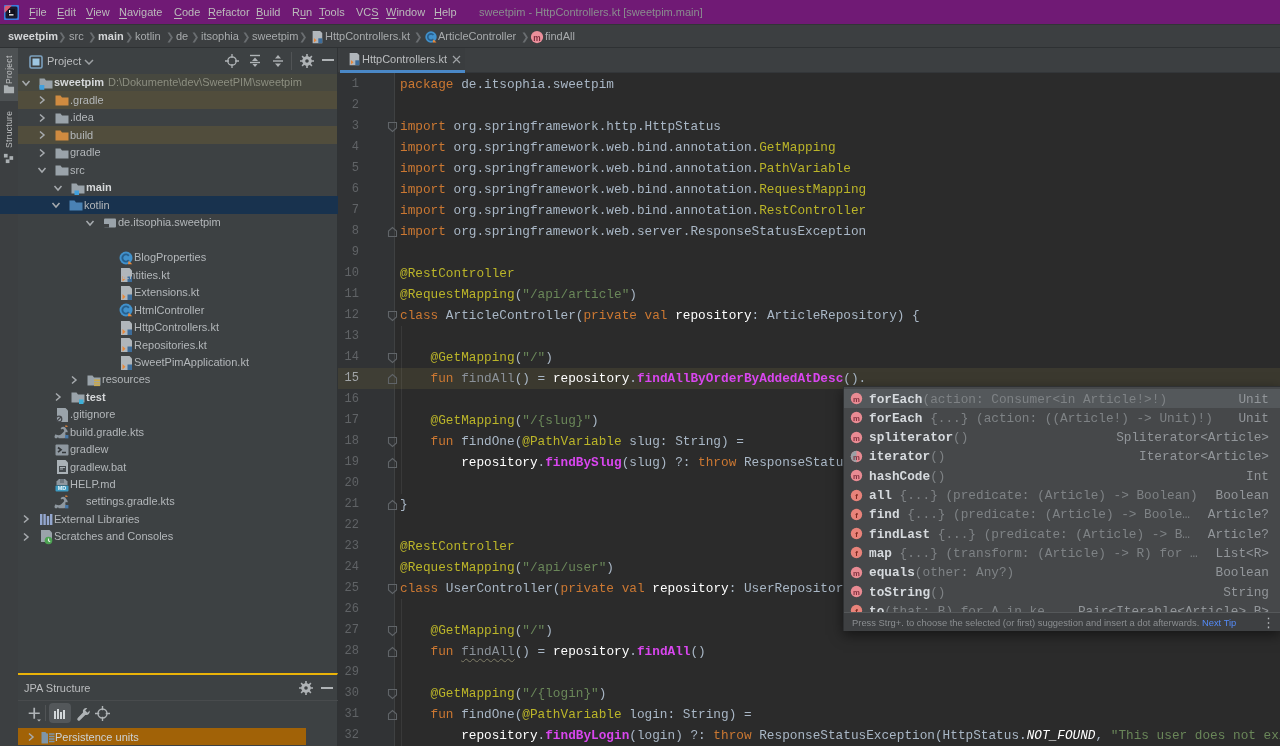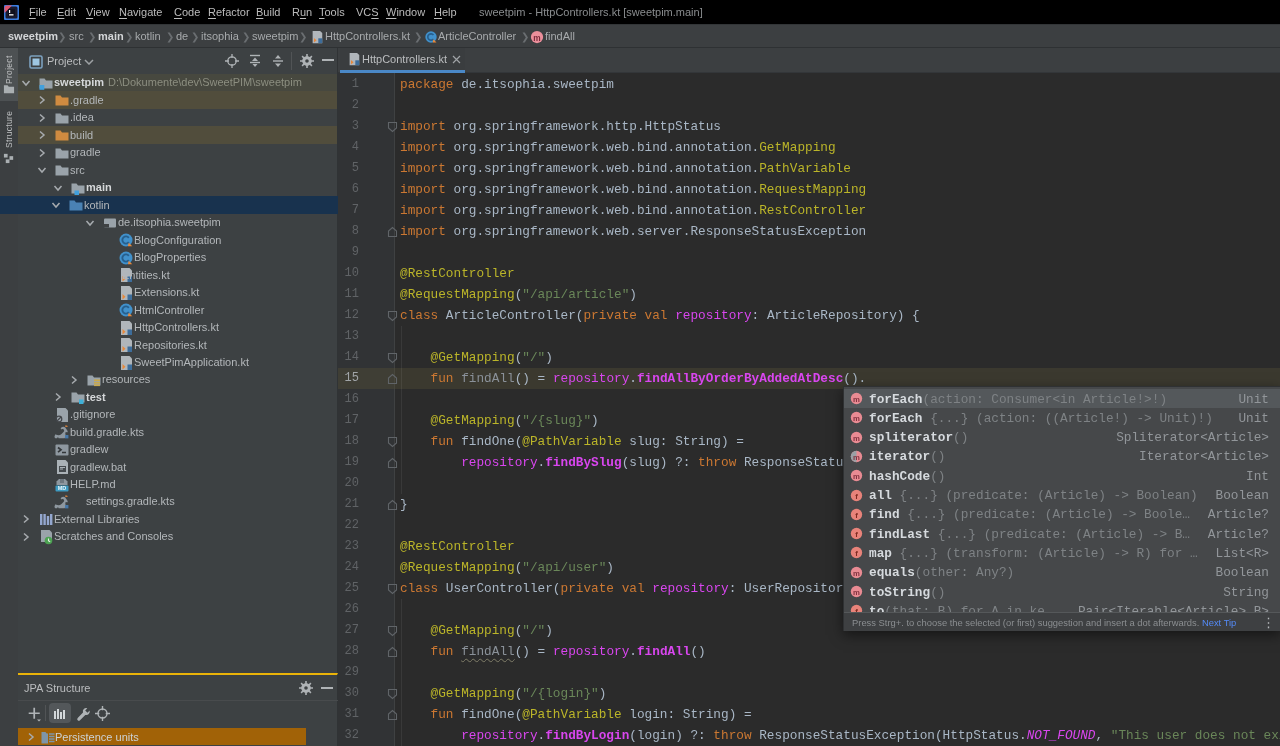--- a/index.html
+++ b/index.html
@@ -1,21 +1,21 @@
 <!DOCTYPE html>
 <html><head>
 <meta charset="utf-8">
 <style>
   html,body{margin:0;padding:0;background:#2b2b2b;}
   body{width:1280px;height:746px;position:relative;overflow:hidden;
        font-family:"Liberation Sans",sans-serif;-webkit-font-smoothing:antialiased;}
   .abs{position:absolute;}
   .mono{font-family:"Liberation Mono",monospace;}
   
-  #menubar{left:0;top:0;width:1280px;height:24px;background:#000000;border-bottom:1px solid #323537;}
+  #menubar{left:0;top:0;width:1280px;height:24px;background:#701a75;border-bottom:1px solid #323537;}
   #menubar .mi{position:absolute;top:6px;font-size:11px;color:#bbbbbb;}
   #menubar u{text-decoration-thickness:1px;text-underline-offset:2px;}
   #title{position:absolute;left:479px;top:6px;font-size:11px;color:#8a8d8f;}
   
   #crumbs{left:0;top:25px;width:1280px;height:22px;background:#3c3f41;border-bottom:1px solid #2e3133;}
   #crumbs .bc{position:absolute;top:5px;font-size:11px;color:#a7aaac;}
   #crumbs .bb{color:#d3d5d7;font-weight:bold;}
   #crumbs .sep{color:#6a6e71;font-size:10px;top:6px;}
   
   #stripe{left:0;top:48px;width:18px;height:698px;background:#3c3f41;border-right:1px solid #343638;}
@@ -32,21 +32,21 @@
   
   #jpa{left:18px;top:673px;width:319px;height:73px;background:#3d4143;border-top:2px solid #eab308;border-right:1px solid #303335;}
   
   #tabbar{left:338px;top:48px;width:942px;height:24px;background:#3c3f41;border-bottom:1px solid #333639;}
   #tab1{position:absolute;left:2px;top:0;width:125px;height:22px;background:#3a3d3f;border-bottom:3px solid #4a88c7;}
   #gutter{left:338px;top:73px;width:56px;height:673px;background:#313335;border-right:1px solid #3f4142;}
   #lnums{position:absolute;right:38px;top:0;text-align:right;font-size:12.5px;line-height:21px;color:#606366;font-family:"Liberation Mono",monospace;}
   .k{color:#cc7832;}  
   .an{color:#bbb529;} 
   .s{color:#6a8759;}  
-  .pp{color:#d946ef;} 
+  .pp{color:#ffffff;} 
   .fc{color:#d946ef;font-weight:bold;} 
   .dim{color:#8a9199;}
   .it{font-style:italic;}
   
   #popup{left:843px;top:386px;width:437px;height:243.5px;background:#46484a;border-top:1px solid #2f3133;border-left:1px solid #2f3133;box-shadow:0 4px 12px rgba(0,0,0,0.5);overflow:hidden;}
   .prow{position:absolute;left:0;width:437px;height:19.3px;white-space:nowrap;font-family:"Liberation Mono",monospace;font-size:12.74px;}
   .prow.sel{background:#54585b;}
   .pi{position:absolute;left:6px;top:3px;}
   .pl{position:absolute;left:25px;top:2.5px;}
   .pn{font-weight:bold;color:#d6dade;}
@@ -265,26 +265,20 @@
   <div class="trow" style="top:165.5px">
     <svg class="tchev" style="left:66px" width="12" height="12" viewBox="0 0 12 12">
         <use href="#i-chd"></use>
       </svg>
     <svg class="ticon" style="left:84px" width="16" height="16" viewBox="0 0 16 16">
         <rect x="2" y="3.5" width="12" height="9" rx="1" fill="#9aa3aa"></rect>
         <rect x="2" y="9" width="5" height="3.5" fill="#3f4244"></rect>
       </svg>
     <span class="lbl" style="left:100px">de.itsophia.sweetpim</span>
   </div>
-  <div class="trow" style="top:183px">
-    <svg class="ticon" style="left:100px" width="16" height="16" viewBox="0 0 16 16">
-        <use href="#i-kclass"></use>
-      </svg>
-    <span class="lbl" style="left:116px">BlogConfiguration</span>
-  </div>
   <div class="trow" style="top:200.5px">
     <svg class="ticon" style="left:100px" width="16" height="16" viewBox="0 0 16 16">
         <use href="#i-kclass"></use>
       </svg>
     <span class="lbl" style="left:116px">BlogProperties</span>
   </div>
   <div class="trow" style="top:218px">
     <svg class="ticon" style="left:100px" width="16" height="16" viewBox="0 0 16 16">
         <use href="#i-kfile"></use>
       </svg>

